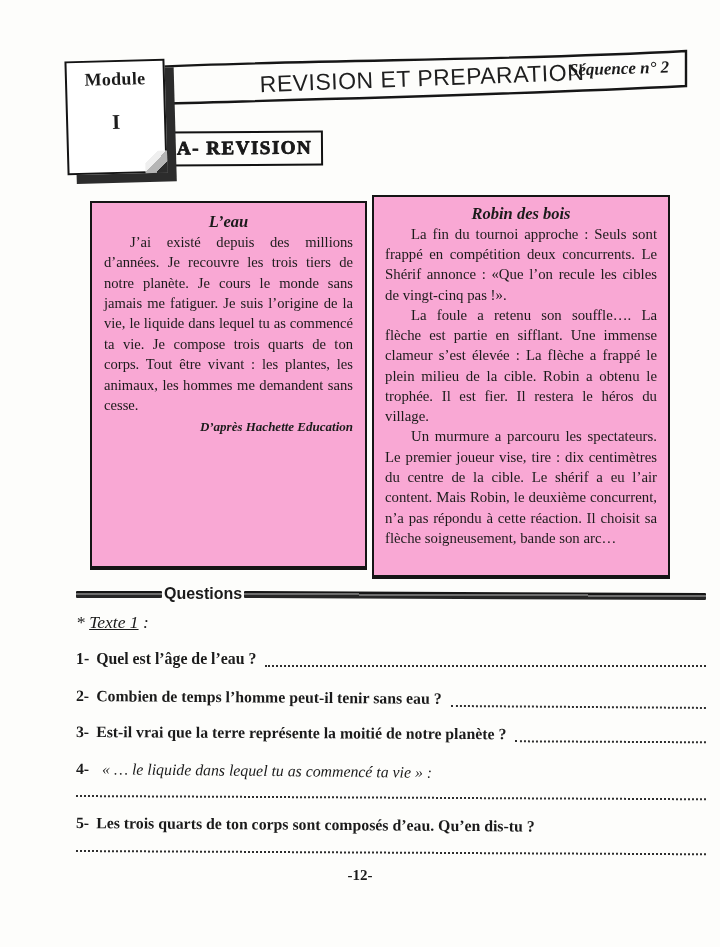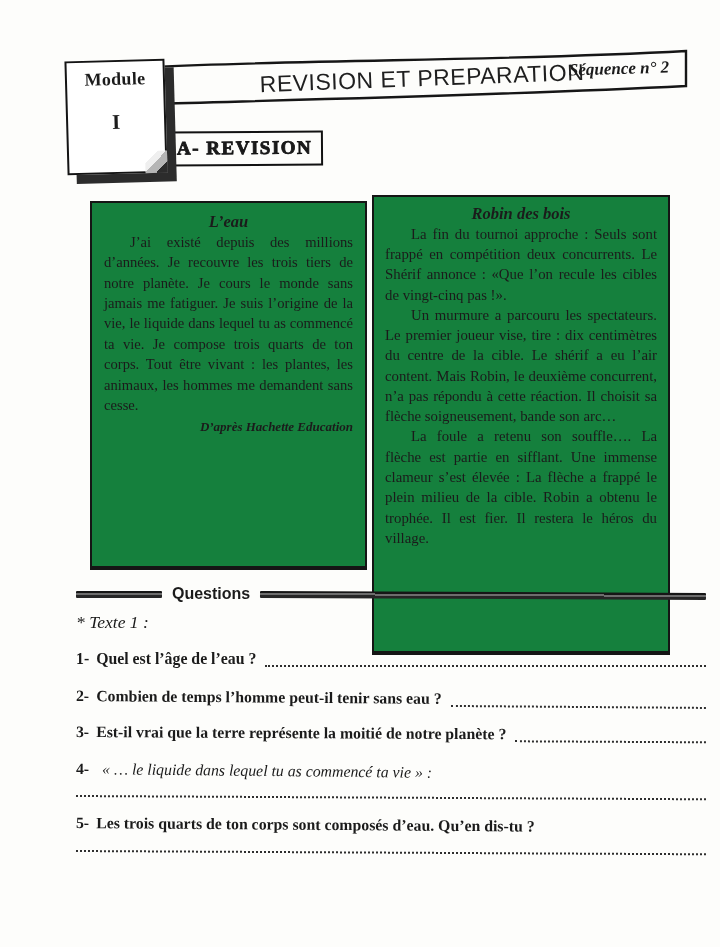--- a/index.html
+++ b/index.html
@@ -42,44 +42,44 @@
     background:#fdfdfb; border:2px solid #121212; padding:4px 9px 5px;
     transform:rotate(-.4deg);
   }
   .lecture-title {
     font-weight:bold; font-size:19px; letter-spacing:1.5px;
     -webkit-text-stroke:.8px #101010; white-space:nowrap;
   }
 
   
   .text-box {
-    position:absolute; background:#15803d; border:2px solid #151515; border-bottom-width:4px;
+    position:absolute; background:#f9a8d4; border:2px solid #151515; border-bottom-width:4px;
     text-align:justify;
   }
   .box-left  { left:90px;  top:201px; width:277px; height:369px; padding:9px 12px 6px; font-size:14.6px; line-height:1.4; }
-  .box-right { left:372px; top:195px; width:298px; height:460px; padding:7px 11px 18px; font-size:14.8px; line-height:1.37; }
+  .box-right { left:372px; top:195px; width:298px; height:384px; padding:7px 11px 18px; font-size:14.8px; line-height:1.37; }
   .box-title { text-align:center; font-weight:bold; font-style:italic; font-size:16.5px; line-height:1.2; }
   .text-box p { text-indent:26px; }
   .box-left p.p1 { }
   .box-left p.p2 { margin-top:21px; }
   .attribution { text-align:right; font-weight:bold; font-style:italic; font-size:13px; margin-top:2px; }
 
   
   .questions { position:absolute; left:76px; top:585px; width:630px; }
-  .divider { display:flex; align-items:center; gap:10px;justify-content:flex-end; }
+  .divider { display:flex; align-items:center; gap:2px;justify-content:flex-end; }
   .bar {
     height:7px; border-radius:1px;
     background:linear-gradient(180deg,#161616 0 2px,#6d6d6d 2px 4px,#262626 4px);
   }
   .bar-left  { width:86px; }
   .bar-right { flex:1; transform:rotate(.25deg); transform-origin:left center; }
   .q-heading { font-family:"Liberation Sans", sans-serif; font-weight:bold; font-size:16px; white-space:nowrap; }
 
   .texte-label { margin-top:9px; font-style:italic; font-size:17.5px; }
-  .texte-label .und { }
+  .texte-label .und { text-decoration:underline; }
 
   .q { display:flex; align-items:flex-end; margin-top:16px; font-weight:bold; font-size:15.8px; line-height:1.3; transform-origin:left center; }
   .q-num { margin-right:7px; white-space:nowrap; }
   .q-text { white-space:nowrap; }
   .dots { flex:1; margin-left:9px; border-bottom:2.4px dotted #2e2e2e; transform:translateY(-3px); min-width:20px; }
   .q-cont { margin-left:23px; margin-top:2px; }
   .dotrow { margin-top:12px; border-bottom:2.4px dotted #2e2e2e; height:6px; transform-origin:left center; }
   .quote { font-weight:normal; font-style:italic; margin-left:6px; white-space:nowrap; }
 
   .tilt-a { transform:rotate(.45deg); }
@@ -113,22 +113,22 @@
 
   <section class="text-box box-left">
     <h3 class="box-title">L’eau</h3>
     <p class="p1">J’ai existé depuis des millions d’années. Je recouvre les trois tiers de notre planète. Je cours le monde sans jamais me fatiguer. Je suis l’origine de la vie, le liquide dans lequel tu as commencé ta vie. Je compose trois quarts de ton corps. Tout être vivant : les plantes, les animaux, les hommes me demandent sans cesse.</p>
     <div class="attribution">D’après Hachette Education</div>
   </section>
 
   <section class="text-box box-right">
     <h3 class="box-title">Robin des bois</h3>
     <p>La fin du tournoi approche : Seuls sont frappé en compétition deux concurrents. Le Shérif annonce : «Que l’on recule les cibles de vingt-cinq pas !».</p>
+    <p>La foule a retenu son souffle…. La flèche est partie en sifflant. Une immense clameur s’est élevée : La flèche a frappé le plein milieu de la cible. Robin a obtenu le trophée. Il est fier. Il restera le héros du village.</p>
     <p>Un murmure a parcouru les spectateurs. Le premier joueur vise, tire : dix centimètres du centre de la cible. Le shérif a eu l’air content. Mais Robin, le deuxième concurrent, n’a pas répondu à cette réaction. Il choisit sa flèche soigneusement, bande son arc…</p>
-    <p>La foule a retenu son souffle…. La flèche est partie en sifflant. Une immense clameur s’est élevée : La flèche a frappé le plein milieu de la cible. Robin a obtenu le trophée. Il est fier. Il restera le héros du village.</p>
   </section>
 
   <div class="questions">
 
     <div class="divider">
       <div class="bar bar-left"></div>
       <div class="q-heading">Questions</div>
       <div class="bar bar-right"></div>
     </div>
 
@@ -160,14 +160,15 @@
     <div class="dotrow tilt-c"></div>
 
     <div class="q tilt-a">
       <span class="q-num">5-</span>
       <span class="q-text">Les trois quarts de ton corps sont composés d’eau. Qu’en dis-tu ?</span>
     </div>
     <div class="dotrow tilt-c"></div>
 
   </div>
 
+  <div class="pagenum">-12-</div>
 
 </div>
 
 </body></html>

